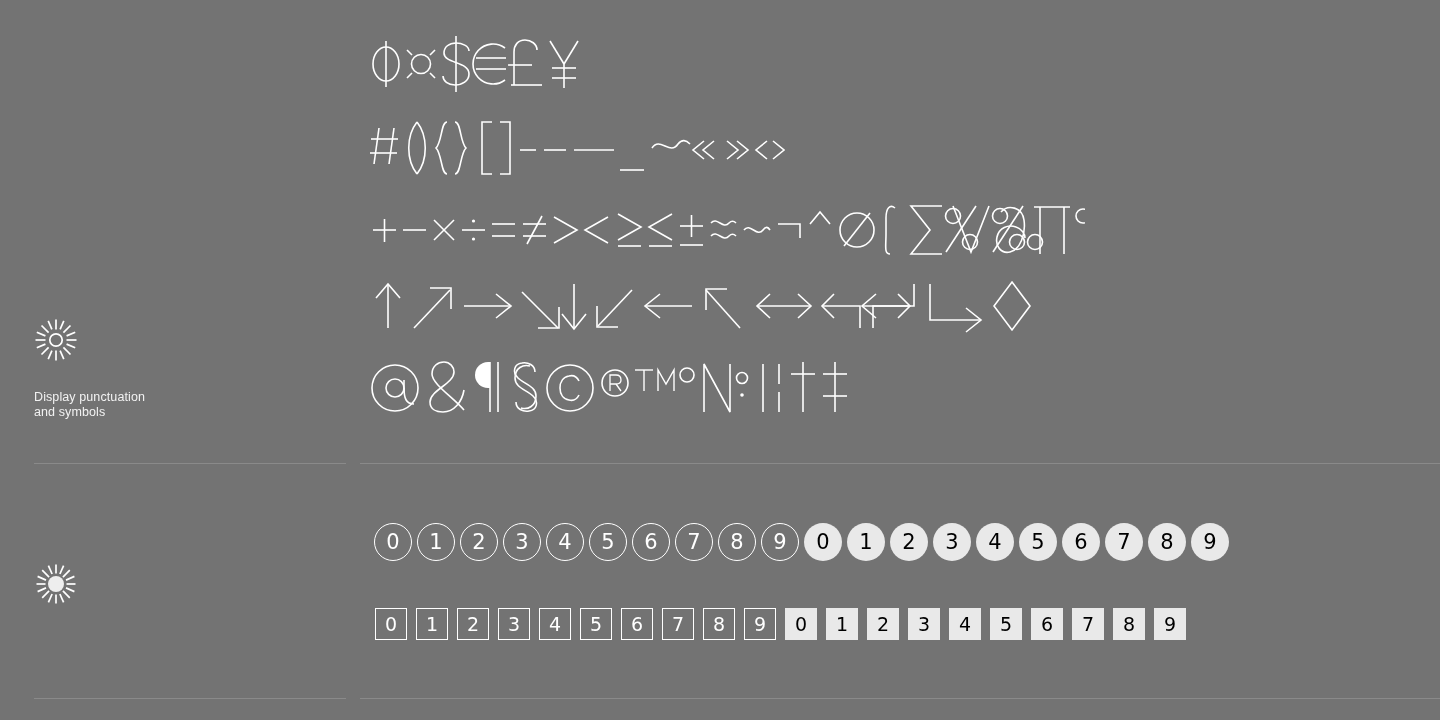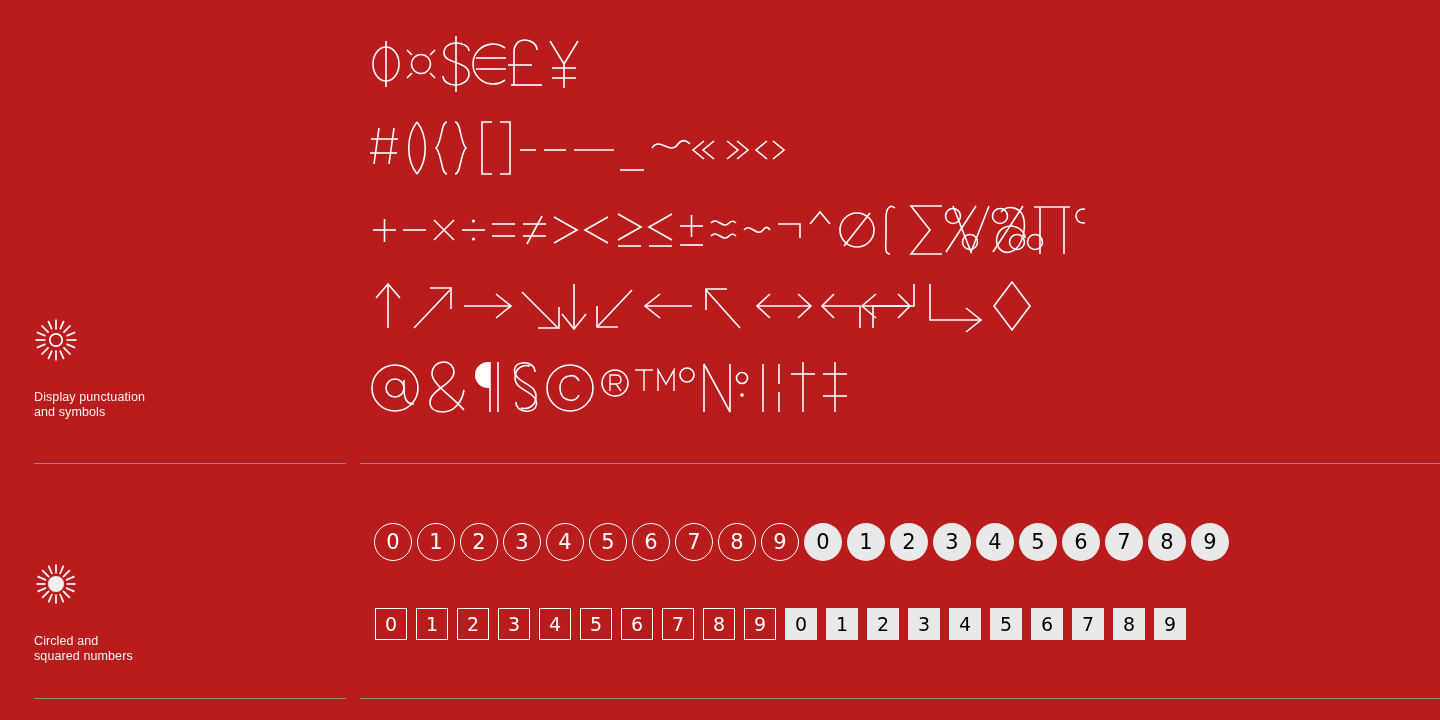--- a/index.html
+++ b/index.html
@@ -14,21 +14,21 @@
   body {
     font-family: "Liberation Sans", sans-serif;
     color: #ffffff;
     position: relative;
   }
 
   .page {
     position: relative;
     width: 1440px;
     height: 720px;
-    background: #b91c1c;
+    background: #737373;
   }
 
   
   .section {
     position: absolute;
     left: 0;
     width: 1440px;
   }
   #section-display   { top: 0px;   height: 466px; }
   #section-numbers   { top: 466px; height: 234px; }
@@ -446,22 +446,20 @@
           <line x1="14.4" y1="3.6" x2="18.1" y2="12.0"></line>
           <line x1="25.9" y1="32.0" x2="29.6" y2="40.4"></line>
           <line x1="29.6" y1="3.6" x2="25.9" y2="12.0"></line>
           <line x1="18.1" y1="32.0" x2="14.4" y2="40.4"></line>
           <line x1="3.6" y1="14.4" x2="12.0" y2="18.1"></line>
           <line x1="32.0" y1="25.9" x2="40.4" y2="29.6"></line>
           <line x1="3.6" y1="29.6" x2="12.0" y2="25.9"></line>
           <line x1="32.0" y1="18.1" x2="40.4" y2="14.4"></line>
         </g>
       </svg>
-      <div class="meta-label">Circled and
-squared numbers</div>
     </div>
   </div>
 
   <div class="badge-row" id="row-circles">
     <div class="badge circle outline">0</div>
     <div class="badge circle outline">1</div>
     <div class="badge circle outline">2</div>
     <div class="badge circle outline">3</div>
     <div class="badge circle outline">4</div>
     <div class="badge circle outline">5</div>

